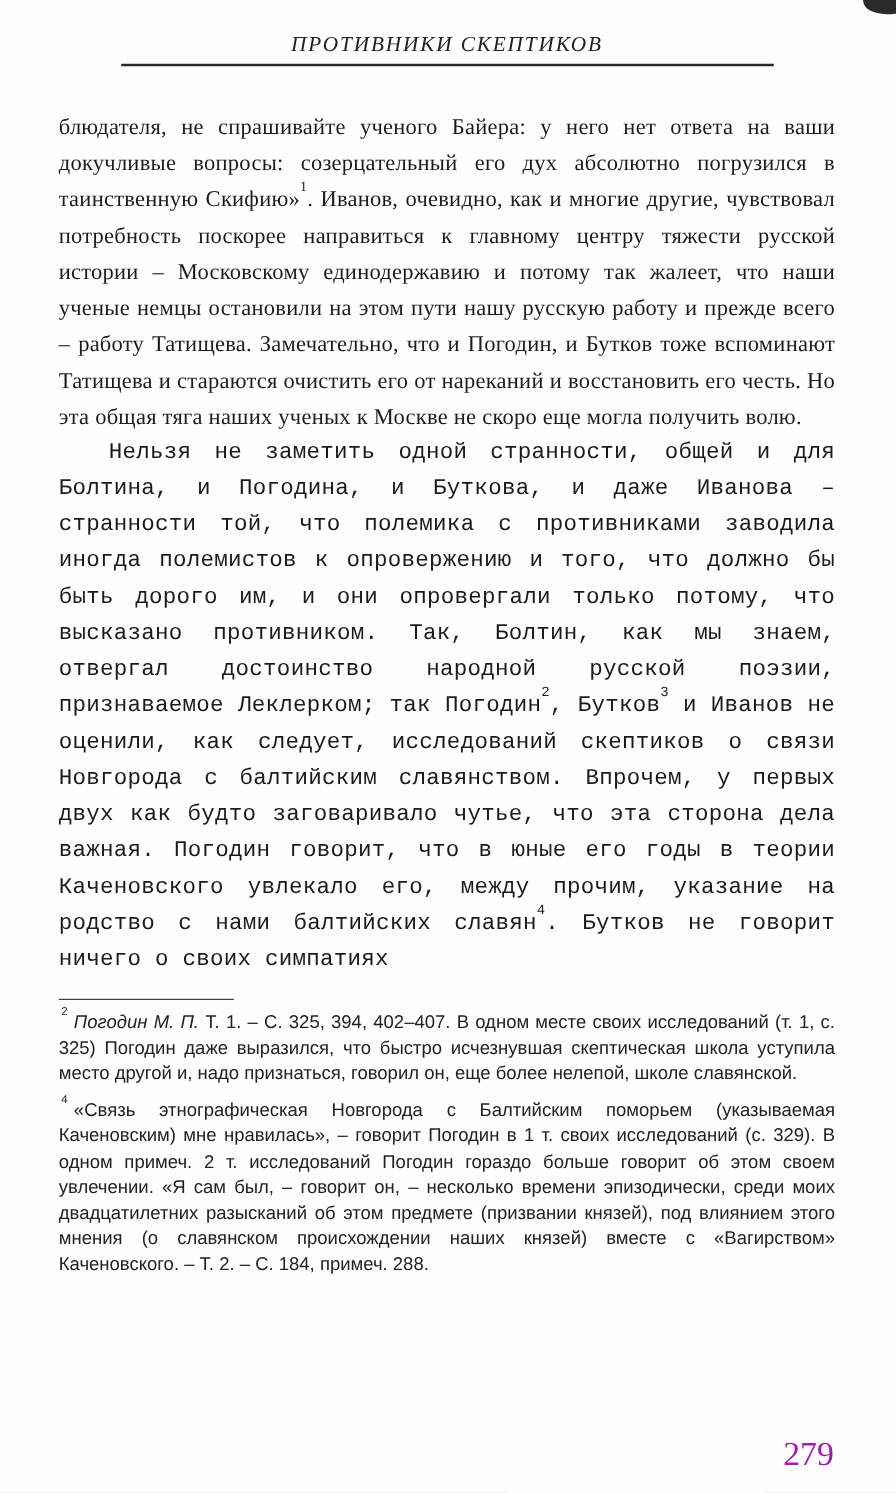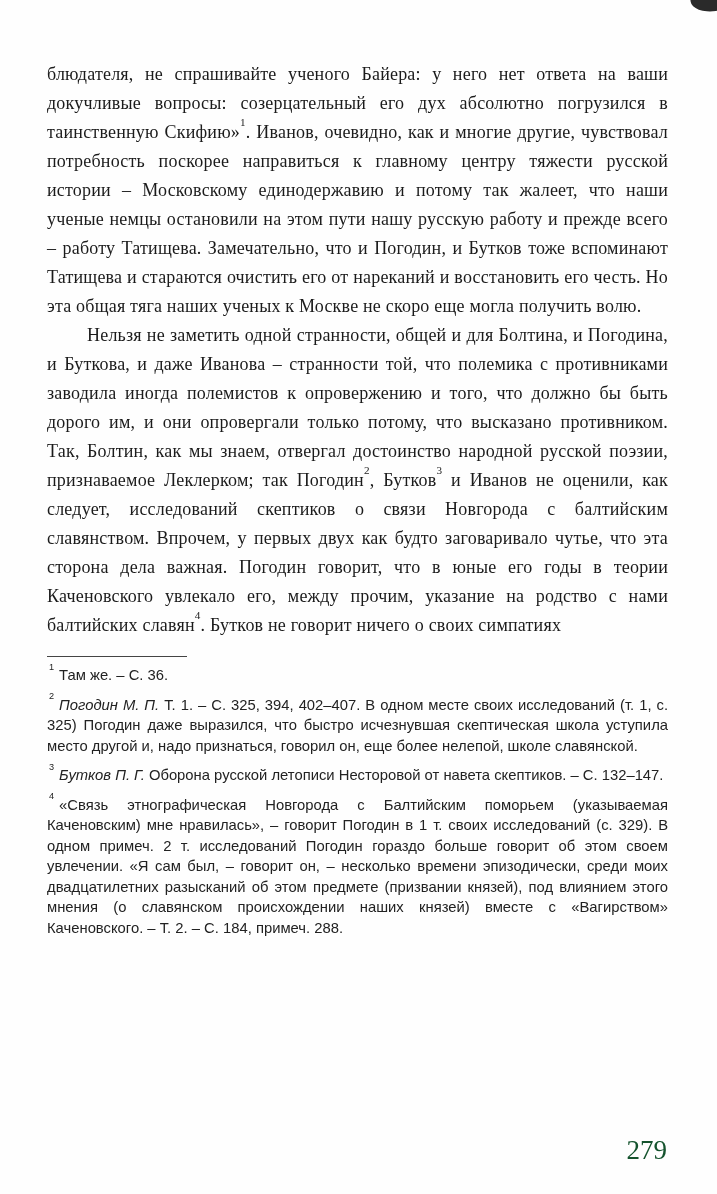--- a/index.html
+++ b/index.html
@@ -49,20 +49,21 @@
     font-size: 18px;
     line-height: 29px;
     text-align: justify;
     letter-spacing: 0.2px;
   }
   .body-text p {
     margin: 0;
   }
   .body-text p.indent {
     text-indent: 40px;
+    font-family: Liberation Mono, monospace;
   }
   sup {
     font-size: 62%;
     line-height: 0;
     position: relative;
     top: -0.45em;
   }
   .footnote-rule {
     width: 140px;
     height: 1px;
@@ -83,40 +84,42 @@
     margin-right: 5px;
     margin-left: 2px;
   }
   .footnotes .italic {
     font-style: italic;
     margin-top: 29px;
   }
   .page-number {
     position: absolute;
     right: 50px;
-    bottom: 28px;
+    bottom: 15px;
     font-size: 27px;
-    color: #14532d;
+    color: #a21caf;
   }
 </style>
 </head>
 <body>
 
 <div class="page">
   <div class="scan-mark"></div>
 
+  <header class="running-header">
+    <div class="header-text">ПРОТИВНИКИ СКЕПТИКОВ</div>
+    <div class="header-rule"></div>
+  </header>
 
   <main class="body-text" id="paragraphs">
       <p><span>блюдателя, не спрашивайте ученого Байера: у него нет ответа на ваши докучливые вопросы: созерцательный его дух абсолютно погрузился в таинственную Скифию»</span><sup>1</sup><span>. Иванов, очевидно, как и многие другие, чувствовал потребность поскорее направиться к главному центру тяжести русской истории – Московскому единодержавию и потому так жалеет, что наши ученые немцы остановили на этом пути нашу русскую работу и прежде всего – работу Татищева. Замечательно, что и Погодин, и Бутков тоже вспоминают Татищева и стараются очистить его от нареканий и восстановить его честь. Но эта общая тяга наших ученых к Москве не скоро еще могла получить волю.</span></p>
       <p class="indent"><span>Нельзя не заметить одной странности, общей и для Болтина, и Погодина, и Буткова, и даже Иванова – странности той, что полемика с противниками заводила иногда полемистов к опровержению и того, что должно бы быть дорого им, и они опровергали только потому, что высказано противником. Так, Болтин, как мы знаем, отвергал достоинство народной русской поэзии, признаваемое Леклерком; так Погодин</span><sup>2</sup><span>, Бутков</span><sup>3</sup><span> и Иванов не оценили, как следует, исследований скептиков о связи Новгорода с балтийским славянством. Впрочем, у первых двух как будто заговаривало чутье, что эта сторона дела важная. Погодин говорит, что в юные его годы в теории Каченовского увлекало его, между прочим, указание на родство с нами балтийских славян</span><sup>4</sup><span>. Бутков не говорит ничего о своих симпатиях</span></p>
     </main>
 
   <div class="footnote-rule"></div>
 
   <section class="footnotes" id="footnotes">
-      <p class="footnote"><sup class="fn-marker">1</sup><span>Там же. – С. 36.</span></p>
       <p class="footnote"><sup class="fn-marker">2</sup><span class="italic">Погодин М. П.</span><span> Т. 1. – С. 325, 394, 402–407. В одном месте своих исследований (т. 1, с. 325) Погодин даже выразился, что быстро исчезнувшая скептическая школа уступила место другой и, надо признаться, говорил он, еще более нелепой, школе славянской.</span></p>
-      <p class="footnote"><sup class="fn-marker">3</sup><span class="italic">Бутков П. Г.</span><span> Оборона русской летописи Несторовой от навета скептиков. – С. 132–147.</span></p>
       <p class="footnote"><sup class="fn-marker">4</sup><span>«Связь этнографическая Новгорода с Балтийским поморьем (указываемая Каченовским) мне нравилась», – говорит Погодин в 1 т. своих исследований (с. 329). В одном примеч. 2 т. исследований Погодин гораздо больше говорит об этом своем увлечении. «Я сам был, – говорит он, – несколько времени эпизодически, среди моих двадцатилетних разысканий об этом предмете (призвании князей), под влиянием этого мнения (о славянском происхождении наших князей) вместе с «Вагирством» Каченовского. – Т. 2. – С. 184, примеч. 288.</span></p>
     </section>
 
   <div class="page-number">279</div>
 </div>
 
 </body></html>

